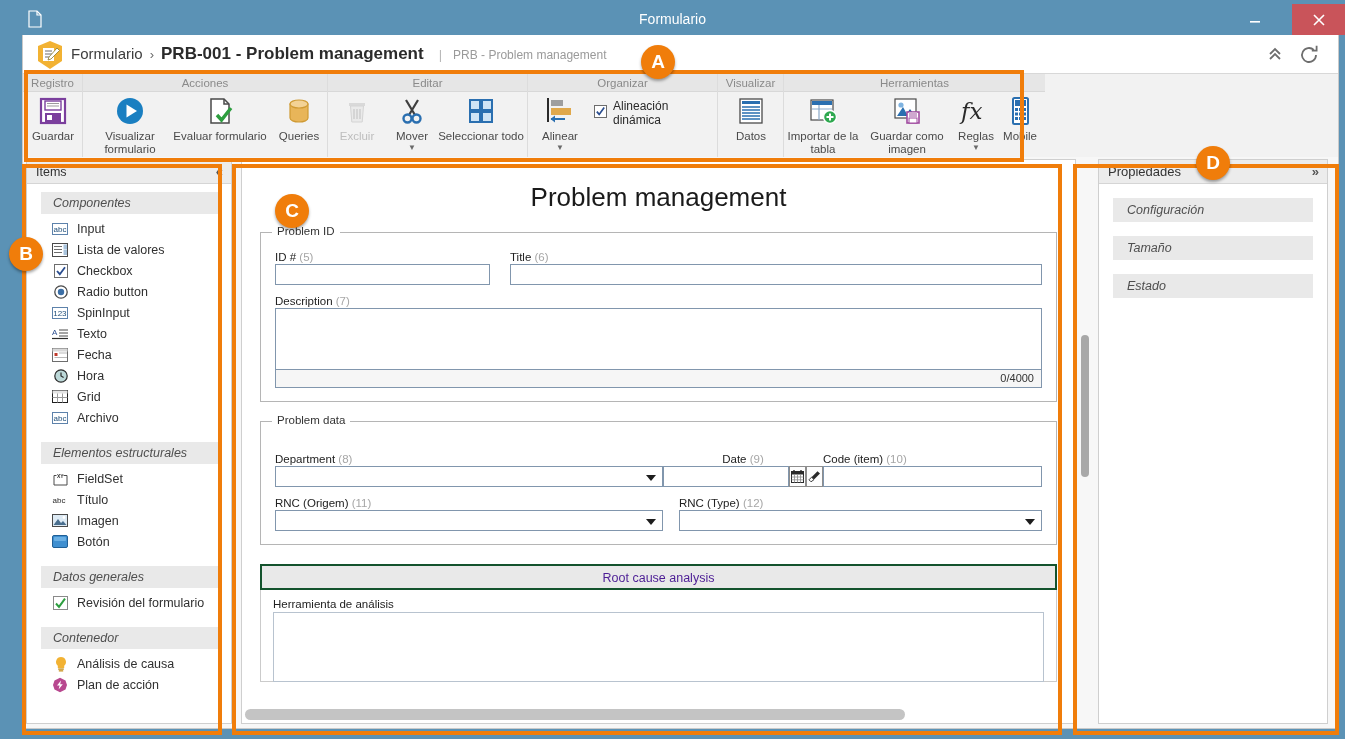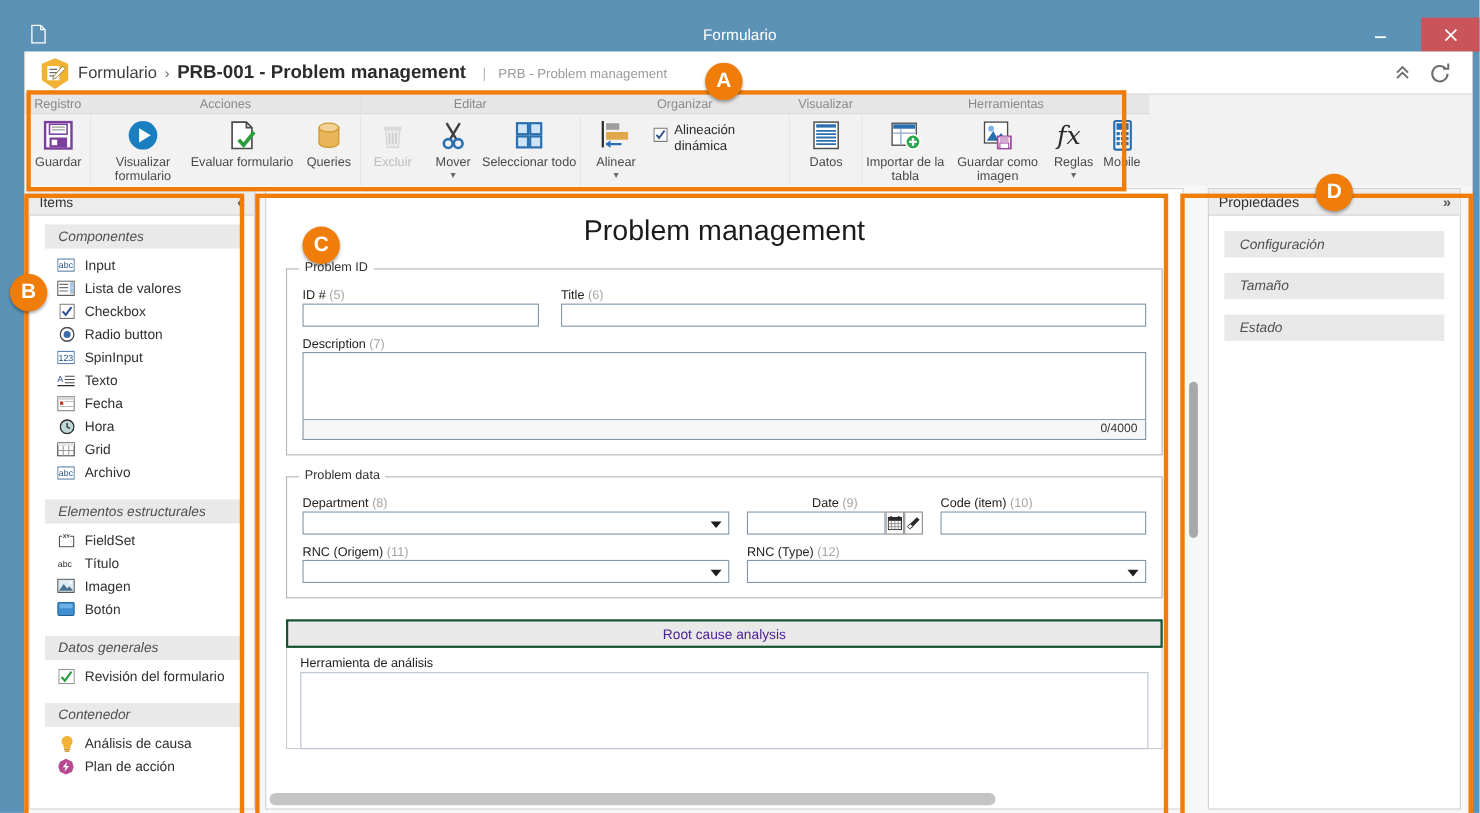--- a/index.html
+++ b/index.html
@@ -7,21 +7,21 @@
   body {
     width:1345px; height:739px;
     font-family:"Liberation Sans", sans-serif;
     background:#5b92b5;
     overflow:hidden;
     position:relative;
   }
 
   
   #window-frame{
-    position:absolute; left:0; top:16px; width:1345px; height:632px;
+    position:absolute; left:0; top:4px; width:1345px; height:632px;
     background:#5b92b5;
   }
   #titlebar{
     position:absolute; left:0; top:0; width:1345px; height:31px;
     background:#5b92b5;
   }
   #titlebar-doc-icon{
     position:absolute; left:28px; top:6px; width:14px; height:18px;
   }
   #titlebar-title{
@@ -697,21 +697,21 @@
               <span>Description</span>
               <span class="num">(7)</span>
             </div>
             <div class="tb area"></div>
             <div class="counter-bar">0/4000</div>
           </div>
         </div>
 
         <div class="fieldset">
           <legend>Problem data</legend>
-          <div class="row" style="gap:16px; margin-top:4px;">
+          <div class="row" style="margin-top:17px;">
             <div style="width:388px;">
               <div class="fld-label">
                 <span>Department</span>
                 <span class="num">(8)</span>
               </div>
               <div class="sel"></div>
             </div>
             <div style="width:160px;text-align:center;">
               <div class="fld-label">
                 <span>Date</span>

